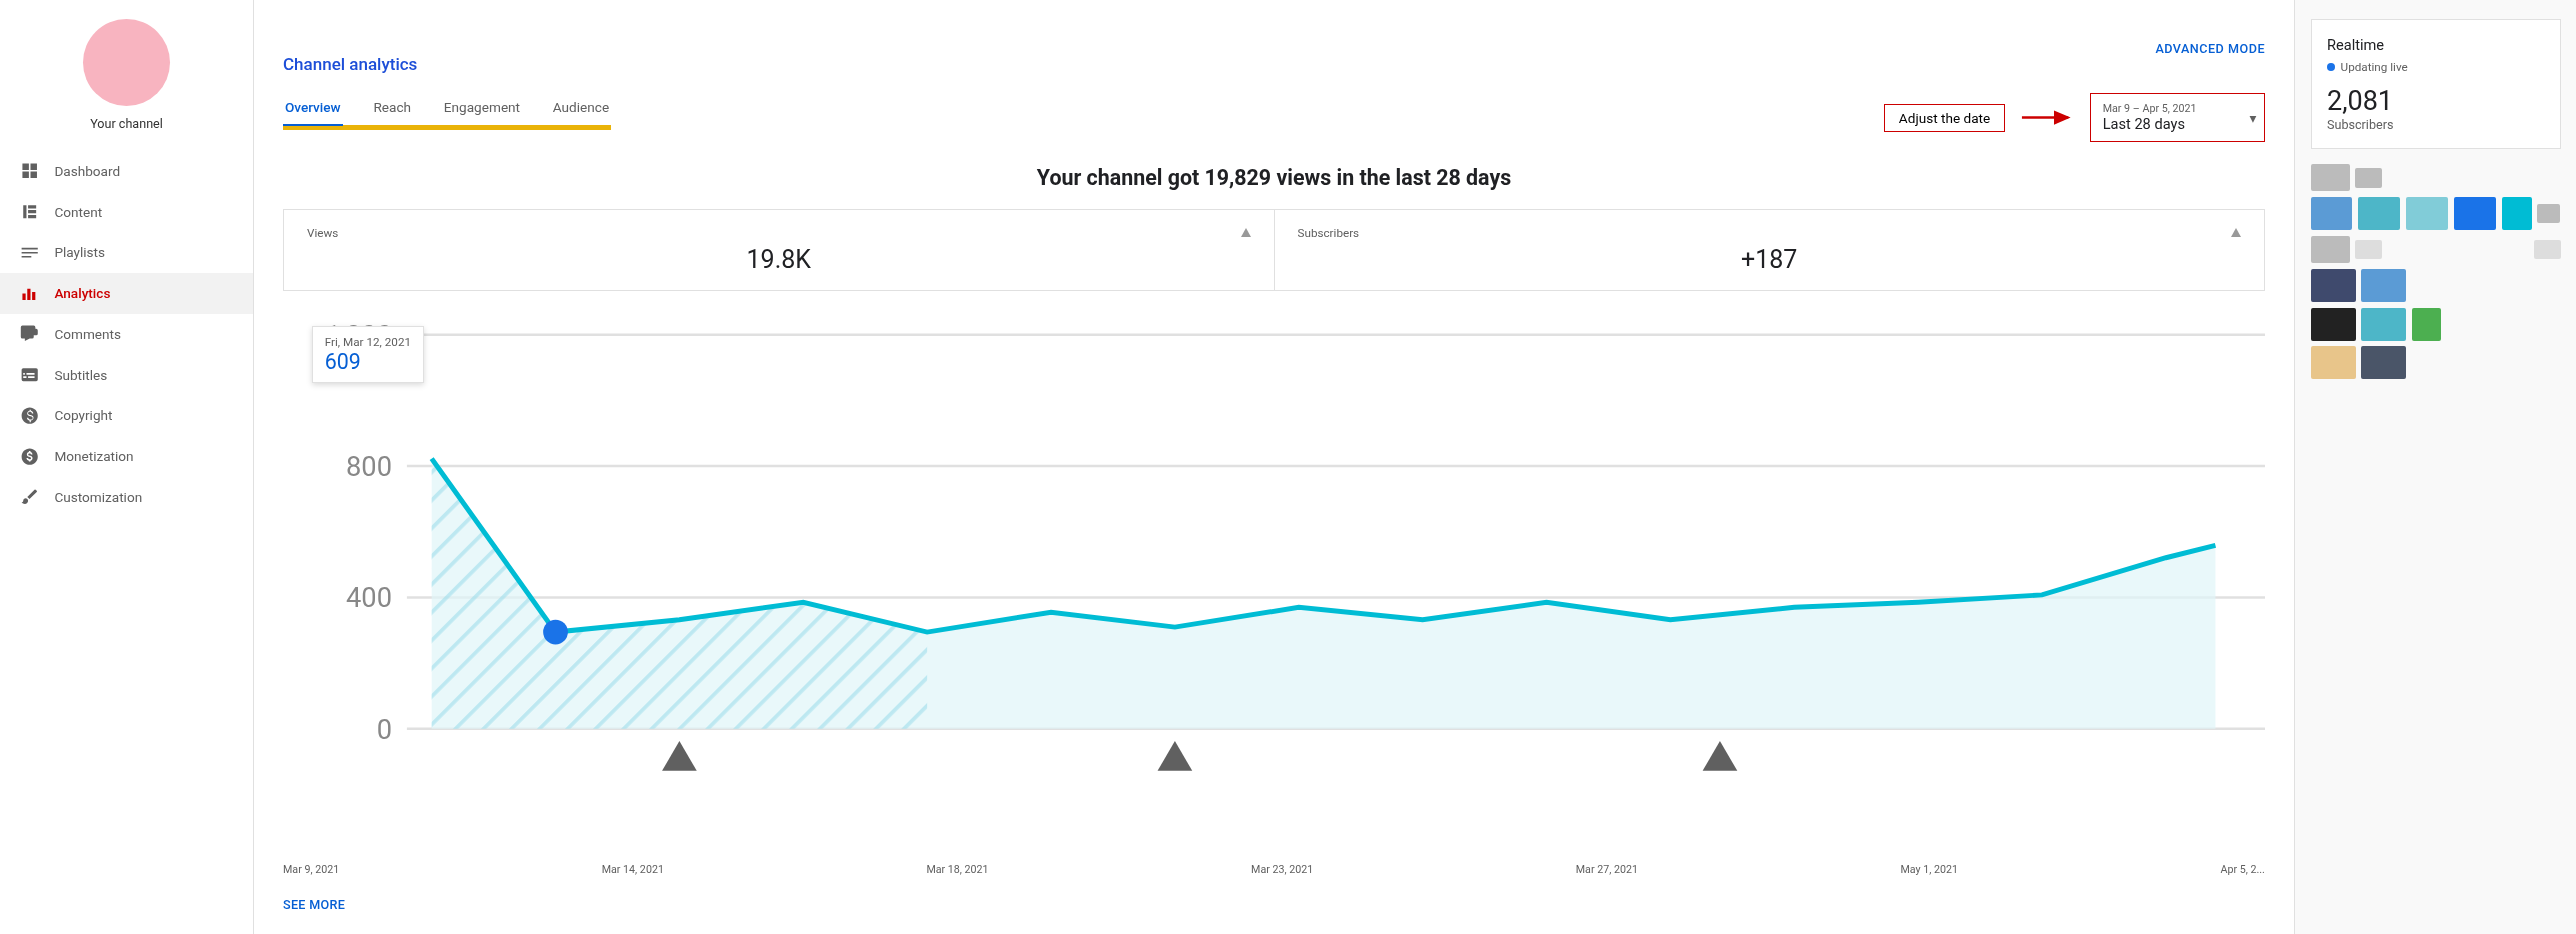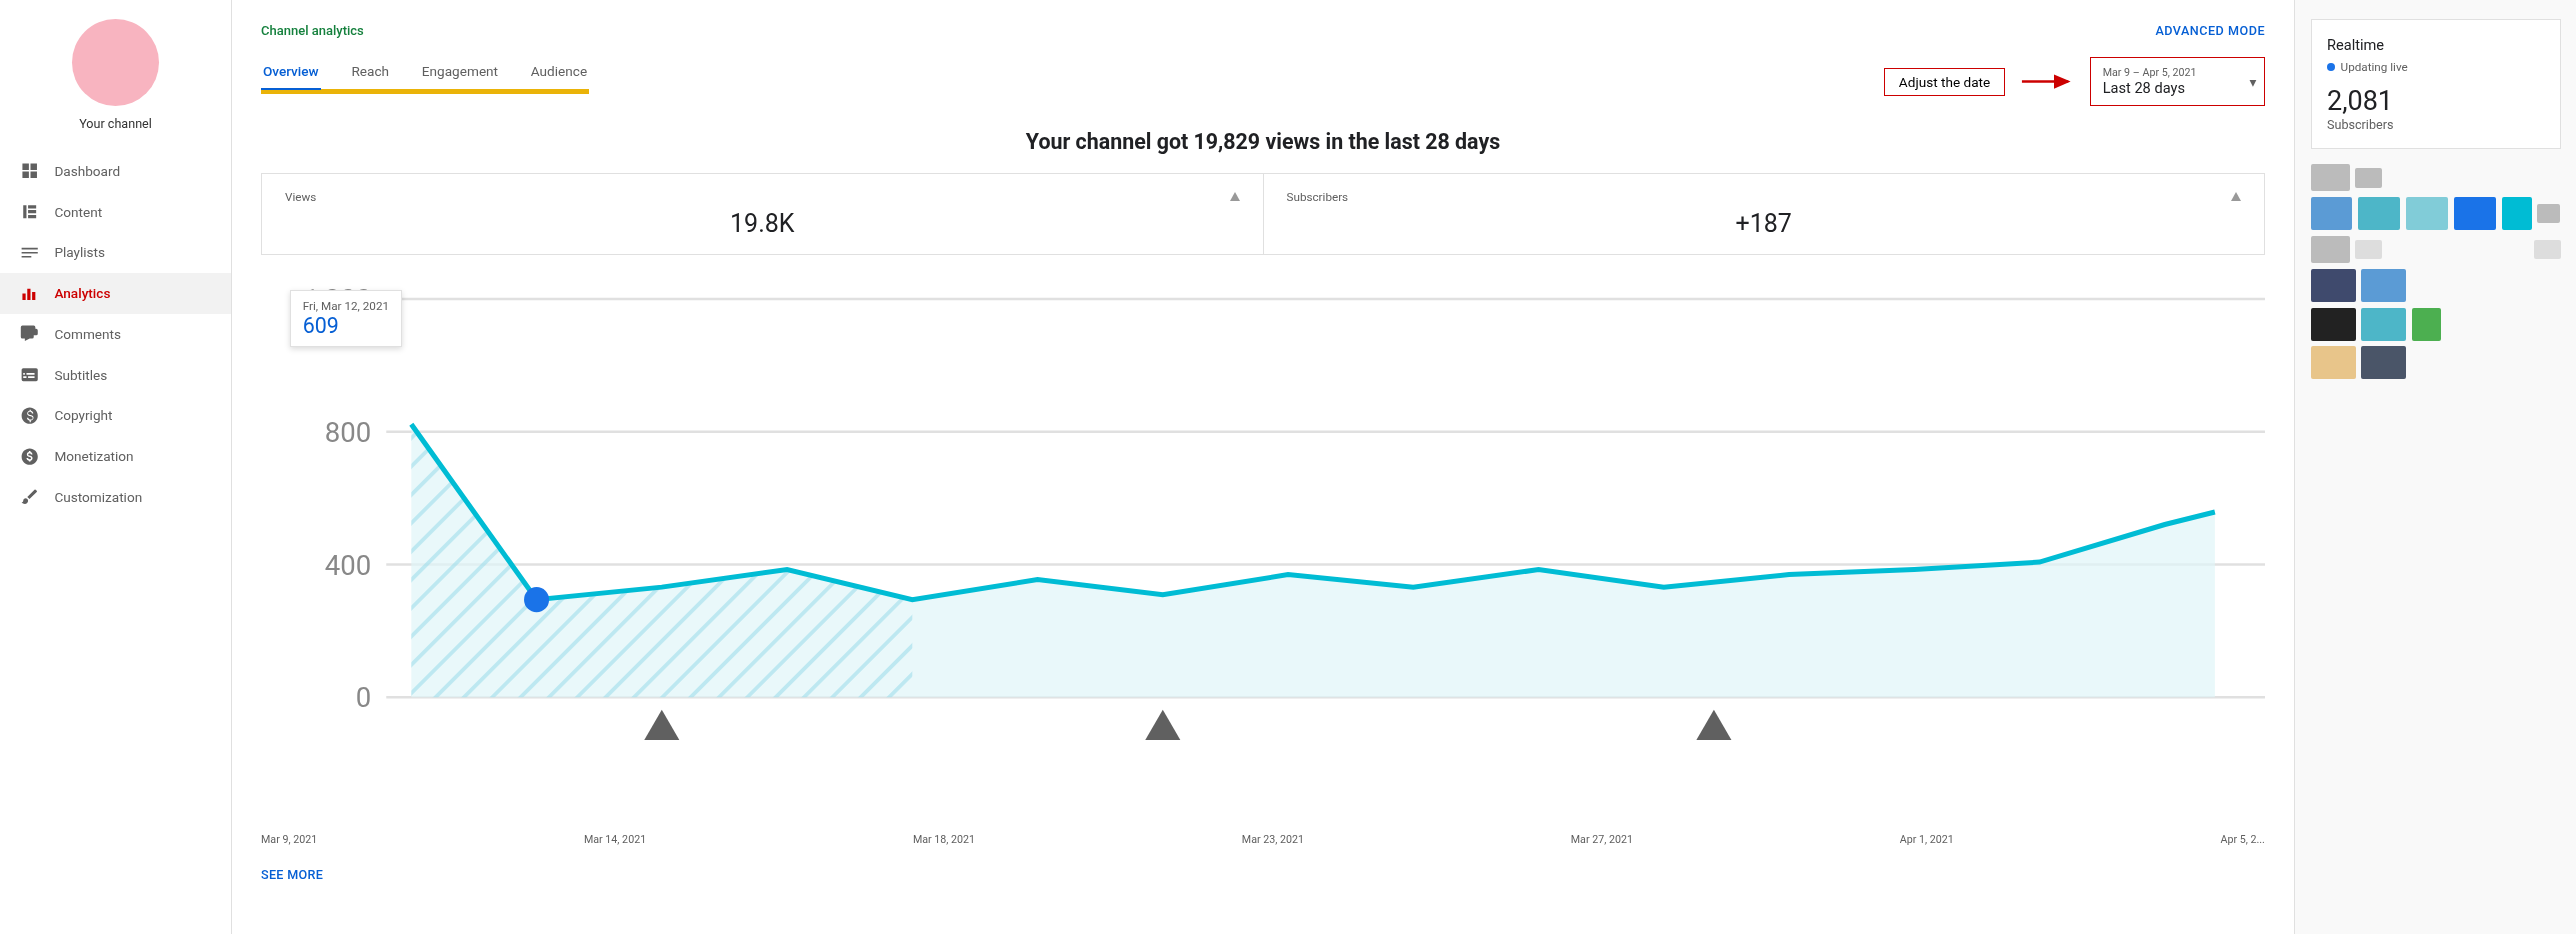--- a/index.html
+++ b/index.html
@@ -1,20 +1,20 @@
 <!DOCTYPE html>
 <html><head>
   <meta charset="utf-8">
   <style>
     * { box-sizing: border-box; margin: 0; padding: 0; }
     body { font-family: 'Roboto', Arial, sans-serif; background: #f9f9f9; display: flex; height: 100vh; overflow: hidden; font-size: 13.6px; }
 
     
     .sidebar {
-      width: 232px;
+      width: 254px;
       background: #fff;
       display: flex;
       flex-direction: column;
       align-items: center;
       padding-top: 19.4px;
       border-right: 1px solid #e0e0e0;
       flex-shrink: 0;
       overflow-y: auto;
     }
     .sidebar-avatar {
@@ -79,23 +79,24 @@
     }
 
     
     .page-header {
       display: flex;
       justify-content: space-between;
       align-items: center;
       margin-bottom: 15.5px;
     }
     .page-title {
-      font-size: 13px;
+      font-size: 17px;
       font-weight: 500;
-      color: #15803d;
+      color: #1d4ed8;
+      margin-top: 31px;
     }
     .advanced-mode-btn {
       color: #065fd4;
       font-size: 12.6px;
       font-weight: 500;
       text-transform: uppercase;
       cursor: pointer;
       letter-spacing: 0.5px;
     }
 
@@ -499,21 +500,21 @@
           <polygon points="360,174 367,186 353,186" fill="#606060"></polygon>
           <polygon points="580,174 587,186 573,186" fill="#606060"></polygon>
         </svg>
 
         <div class="x-axis-labels">
           <span>Mar 9, 2021</span>
           <span>Mar 14, 2021</span>
           <span>Mar 18, 2021</span>
           <span>Mar 23, 2021</span>
           <span>Mar 27, 2021</span>
-          <span>Apr 1, 2021</span>
+          <span>May 1, 2021</span>
           <span>Apr 5, 2...</span>
         </div>
       </div>
 
       <span class="see-more">SEE MORE</span>
     </div>
 
     <div class="right-sidebar">
       <div class="realtime-section">
         <div class="realtime-title">Realtime</div>

